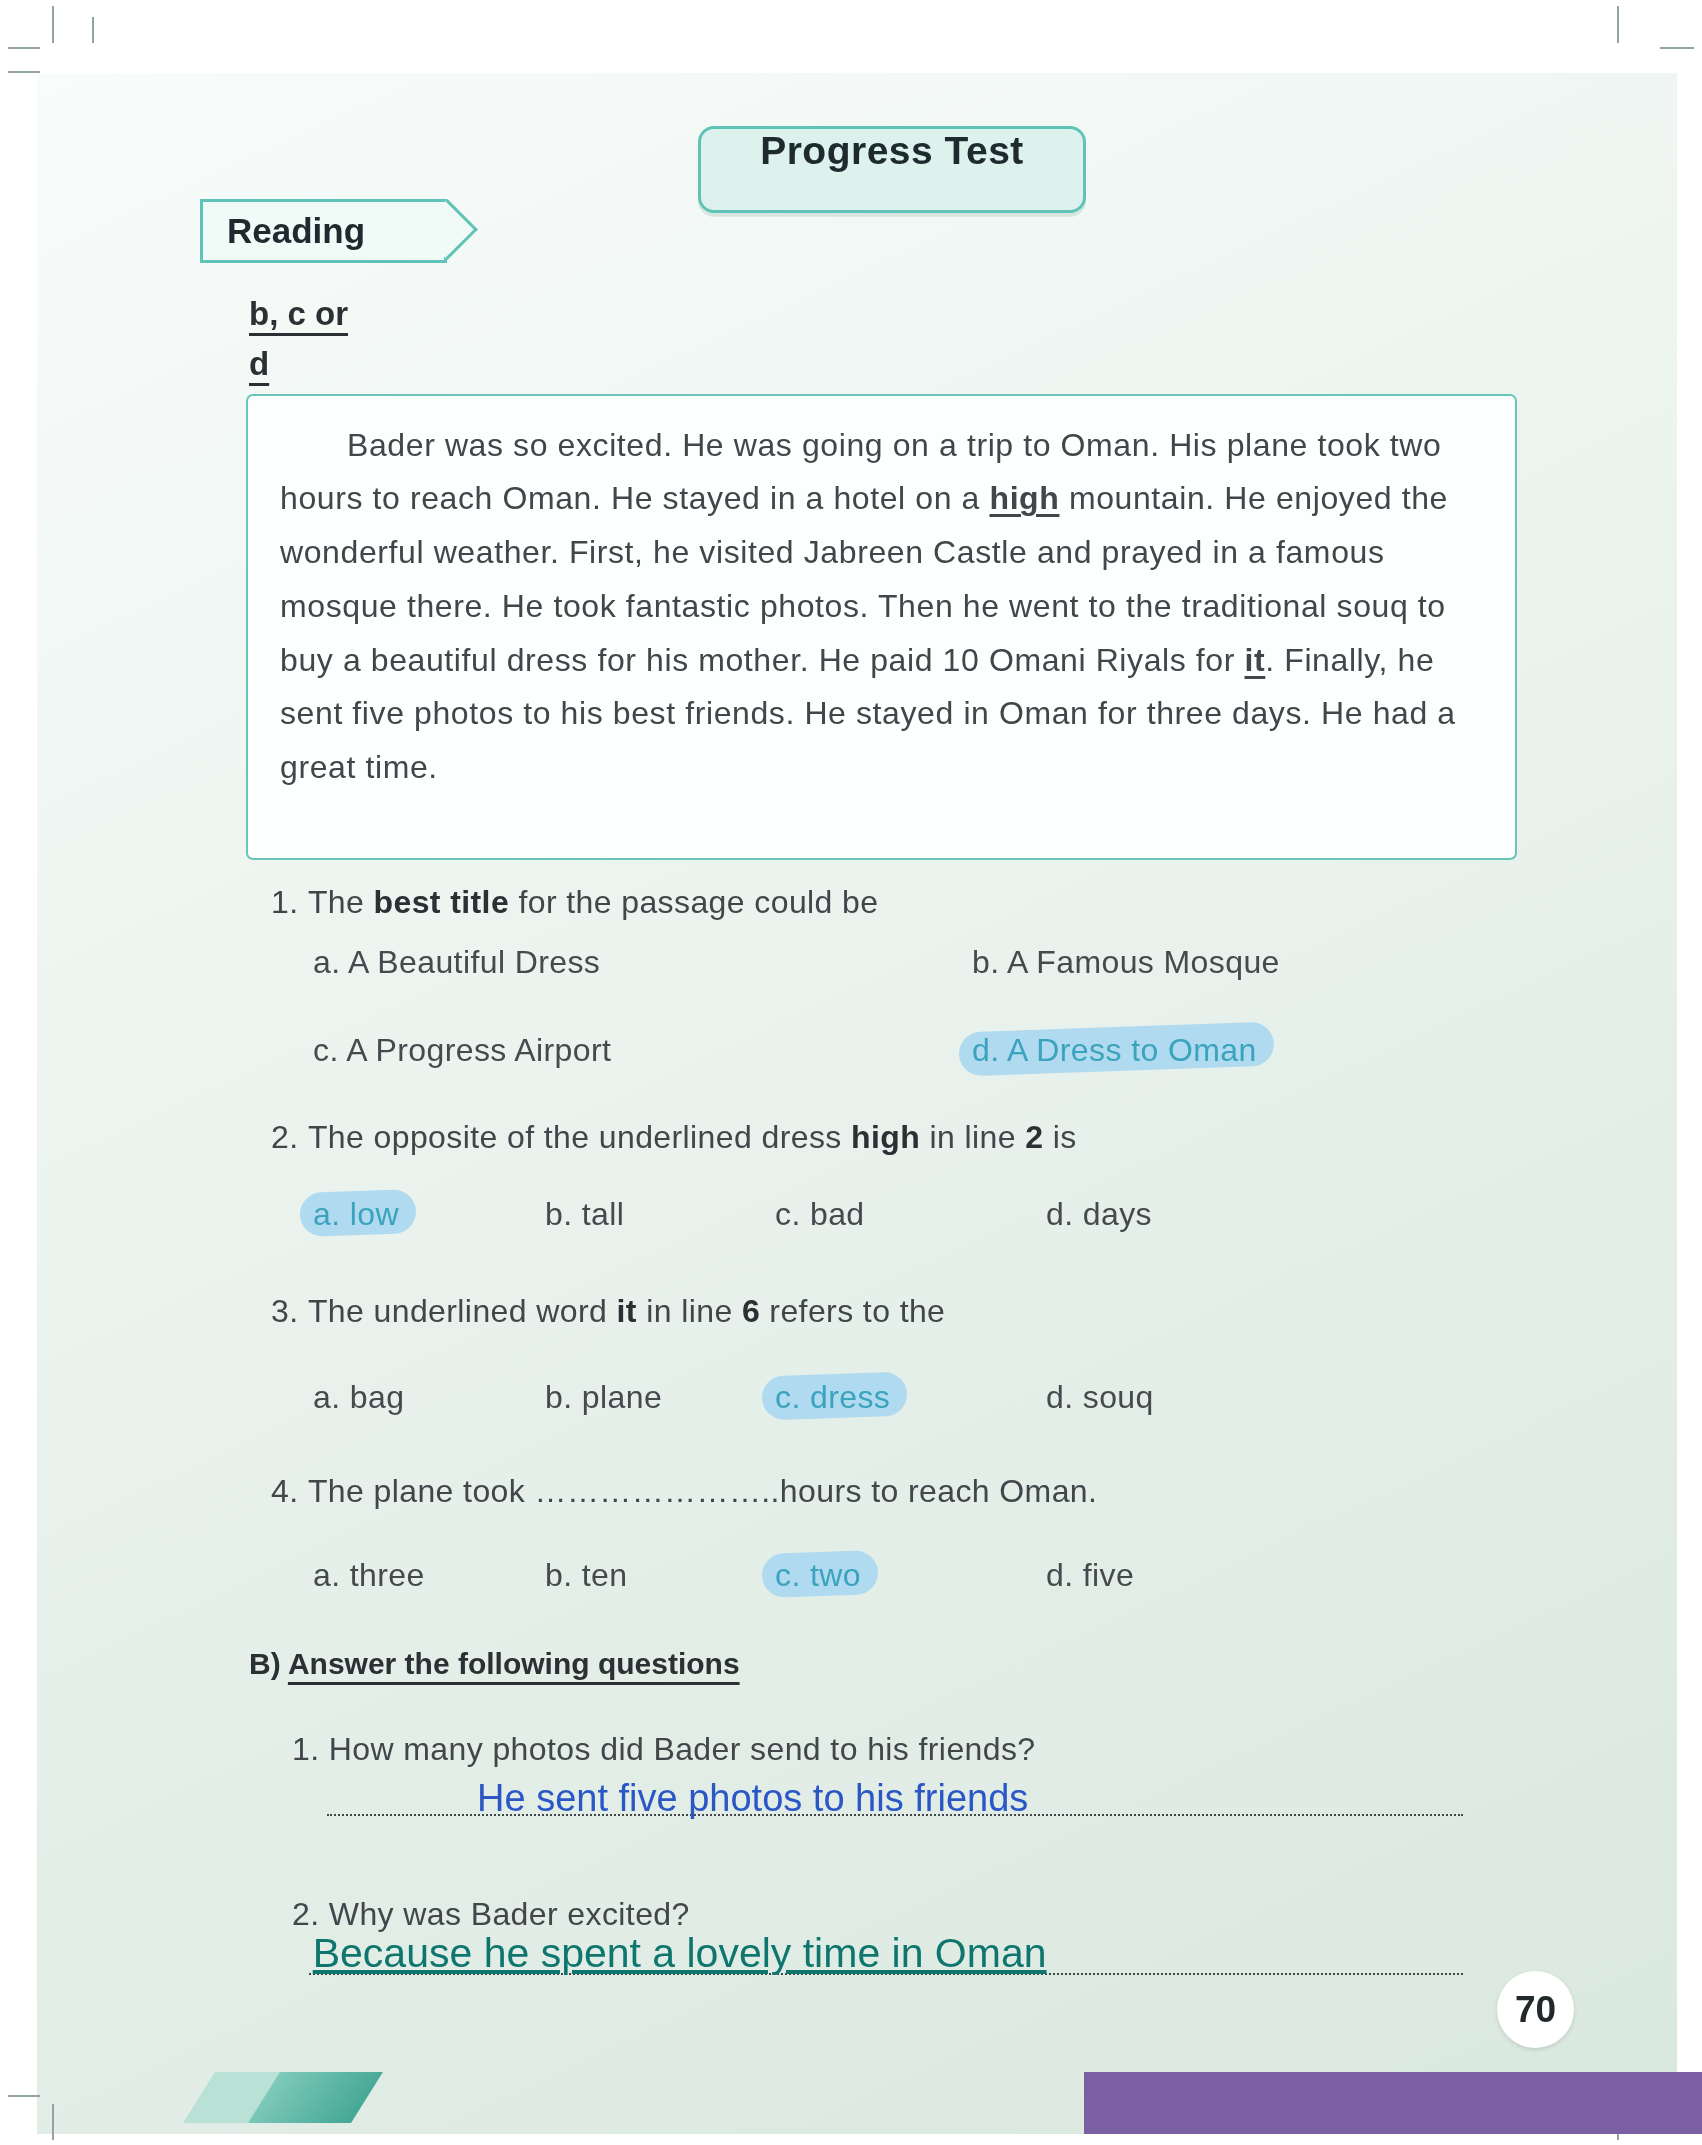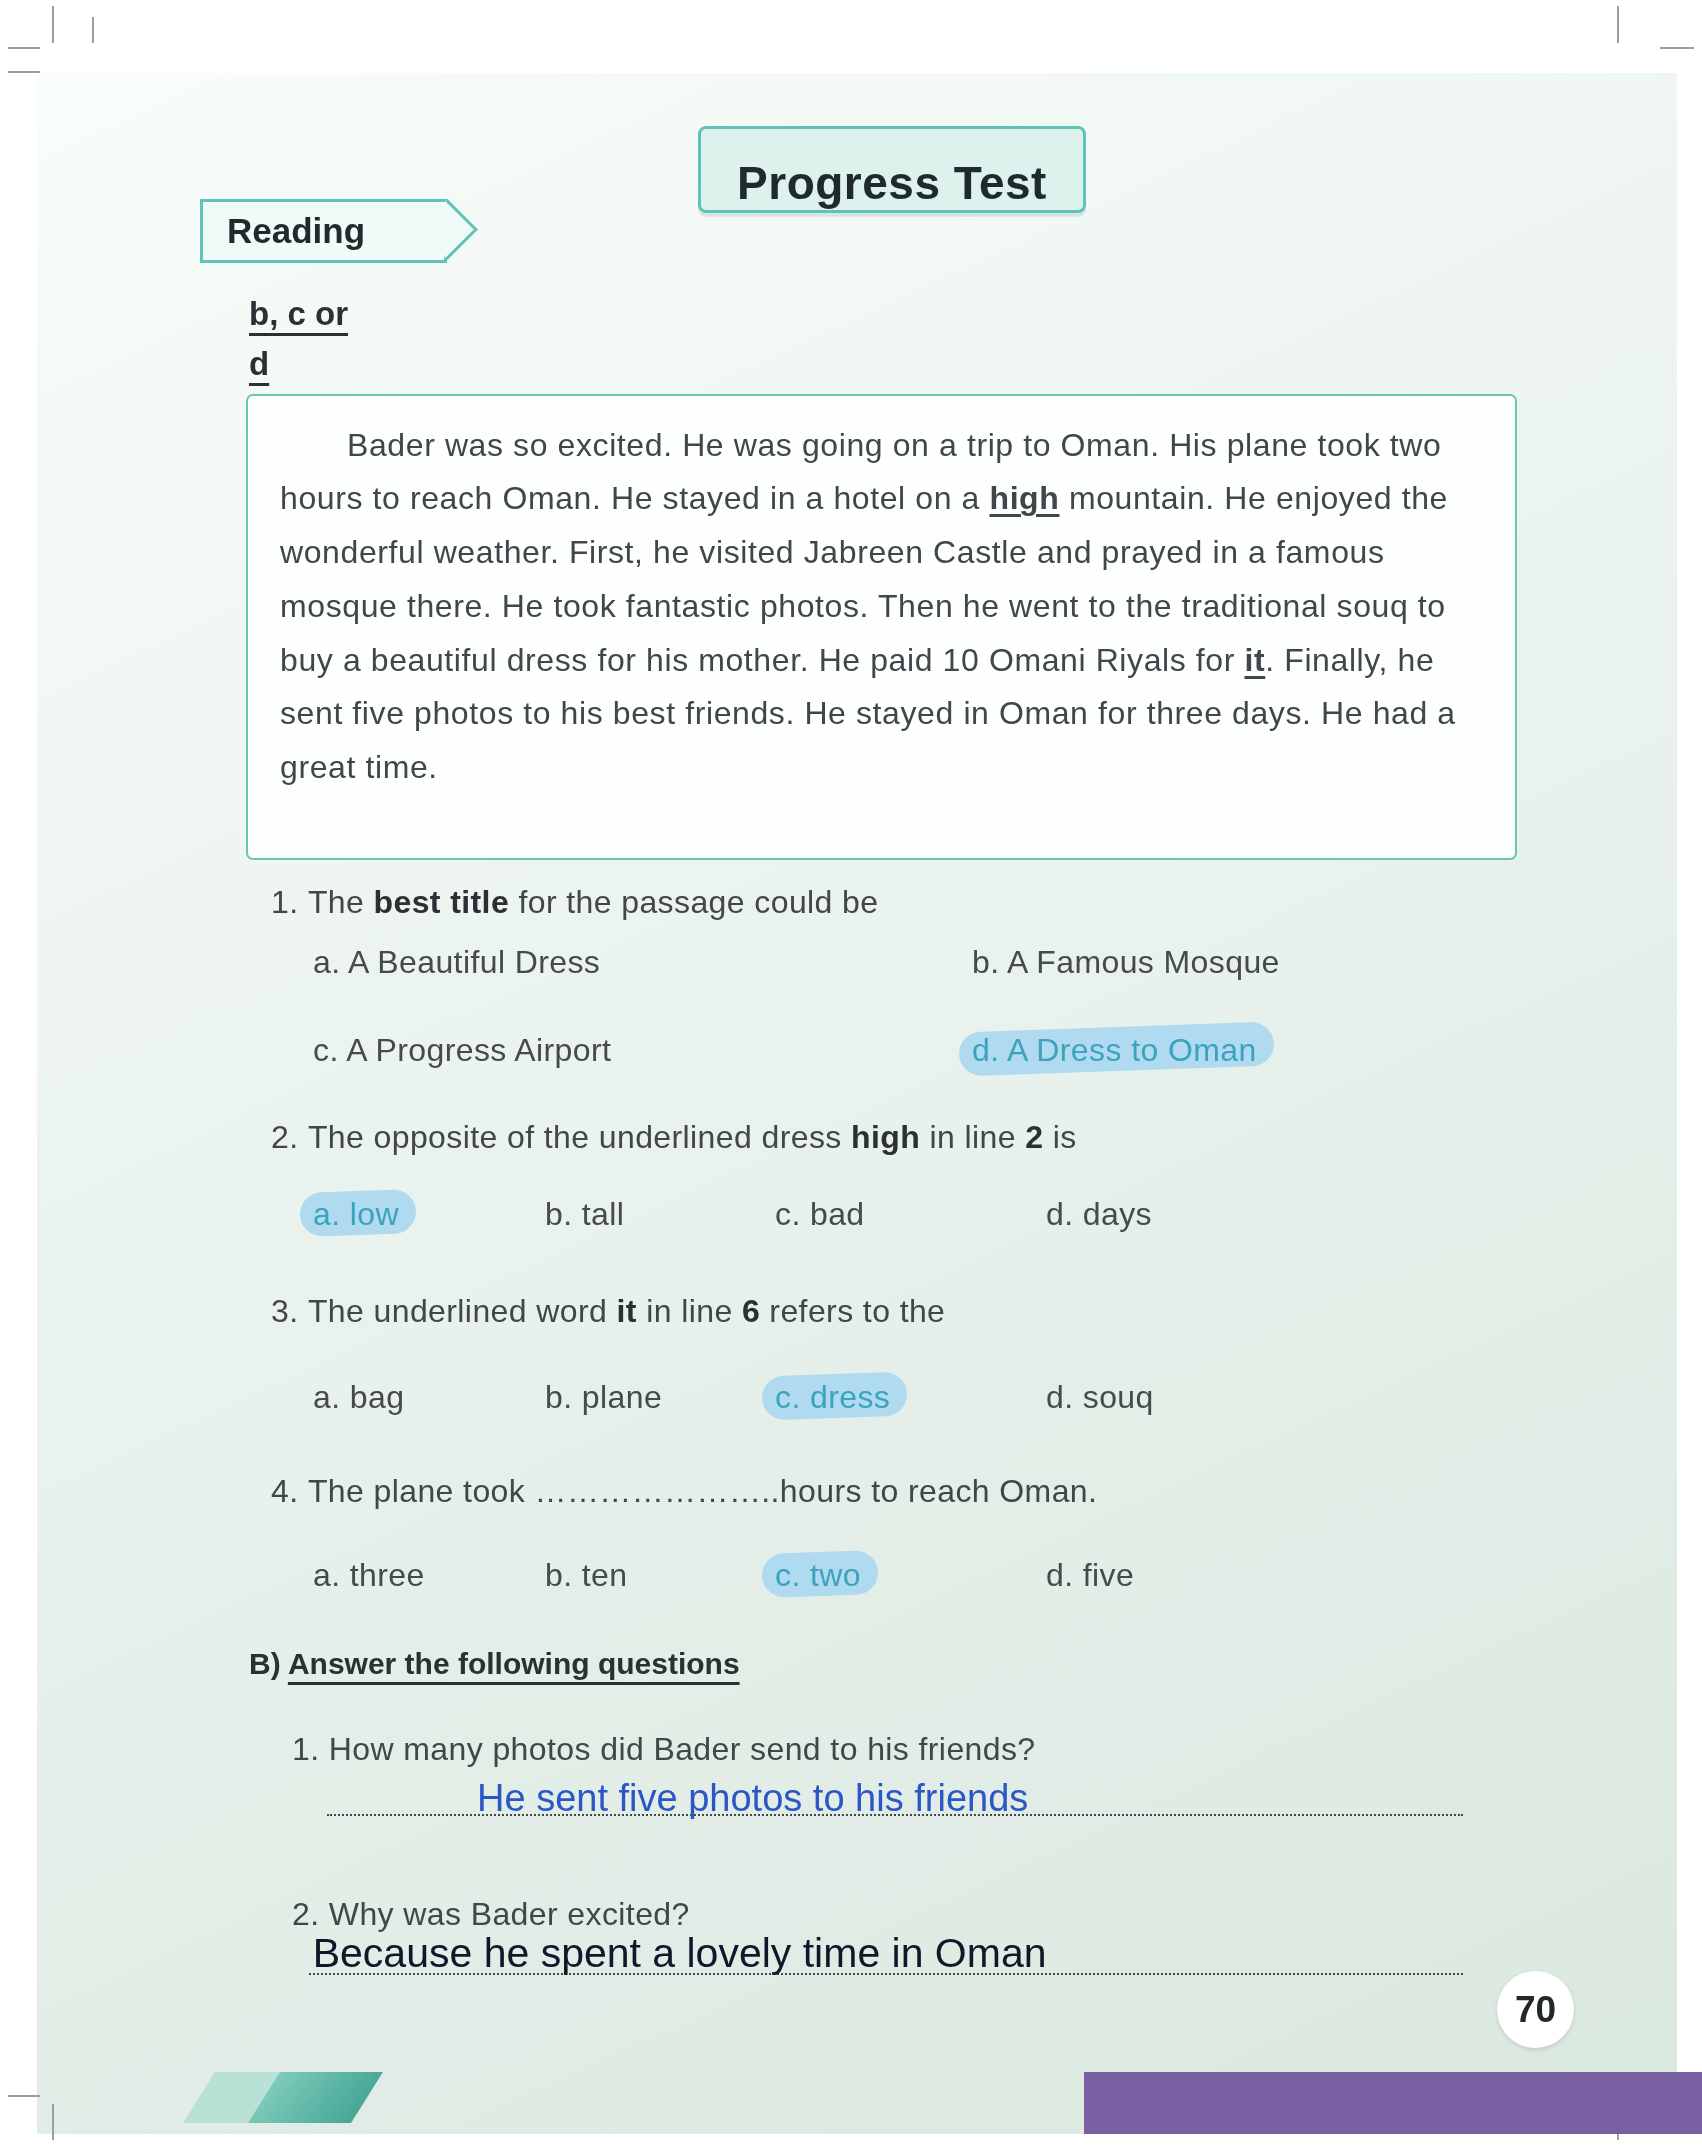--- a/index.html
+++ b/index.html
@@ -15,24 +15,24 @@
   }
 
   
   .mark { position:absolute; background:#93a3a3; }
   .mark.v { width:1.9px; }
   .mark.h { height:1.9px; }
 
   
   .title-box {
     position:absolute; left:698px; top:126px; width:382px; height:81px;
-    background:#ddf2ed; border:3.7px solid #5fc3b7; border-radius:8px;
+    background:#ddf2ed; border:3.7px solid #5fc3b7; border-radius:16px;
     box-shadow:0 3.7px 0 rgba(60,120,110,0.15);
-    display:flex; align-items:flex-end; justify-content:center;
-    font-size:46px; font-weight:bold; color:#1f2a2e; letter-spacing:0.5px;
+    display:flex; align-items:flex-start; justify-content:center;
+    font-size:39px; font-weight:bold; color:#1f2a2e; letter-spacing:0.5px;
   }
 
   
   .reading {
     position:absolute; left:200px; top:199px; width:217px; height:58px;
     background:#f0faf7; border:3.7px solid #5fc3b7;
     display:flex; align-items:center; padding-left:24px;
     font-size:35px; font-weight:bold; color:#1f2a2e;
   }
   .reading:after {
@@ -74,21 +74,21 @@
   .heading-b .und { text-decoration:underline; text-decoration-thickness:2.8px; text-underline-offset:7.5px; }
 
   .bq { position:absolute; left:292px; font-size:32px; color:#41464a; letter-spacing:0.4px; }
 
   .ans-line1 { position:absolute; left:327px; top:1756px; width:1136px; height:58px;
     border-bottom:2.8px dotted #41474b; }
   .ans-line1 .blue { position:absolute; left:150px; bottom:-5.6px; font-size:38px; color:#2b57c6; white-space:nowrap; }
 
   .ans-line2 { position:absolute; left:309px; top:1915px; width:1154px; height:58px;
     border-bottom:2.8px dotted #41474b; }
-  .ans-line2 .blue { position:absolute; left:3.7px; bottom:-3.7px; font-size:41px; color:#0f172a; white-space:nowrap; }
+  .ans-line2 .blue { position:absolute; left:3.7px; bottom:-3.7px; font-size:41px; color:#0f766e; white-space:nowrap;text-decoration:underline; }
 
   .page-num {
     position:absolute; left:1497px; top:1971px; width:77px; height:77px;
     background:#ffffff; border-radius:50%;
     display:flex; align-items:center; justify-content:center;
     font-size:37px; font-weight:bold; color:#23282b;
     box-shadow:0 1.9px 4.7px rgba(0,0,0,0.12);
   }
 
   .purple-bar { position:absolute; right:0; top:2072px; width:618px; height:62px; background:#7a5fa3; }

